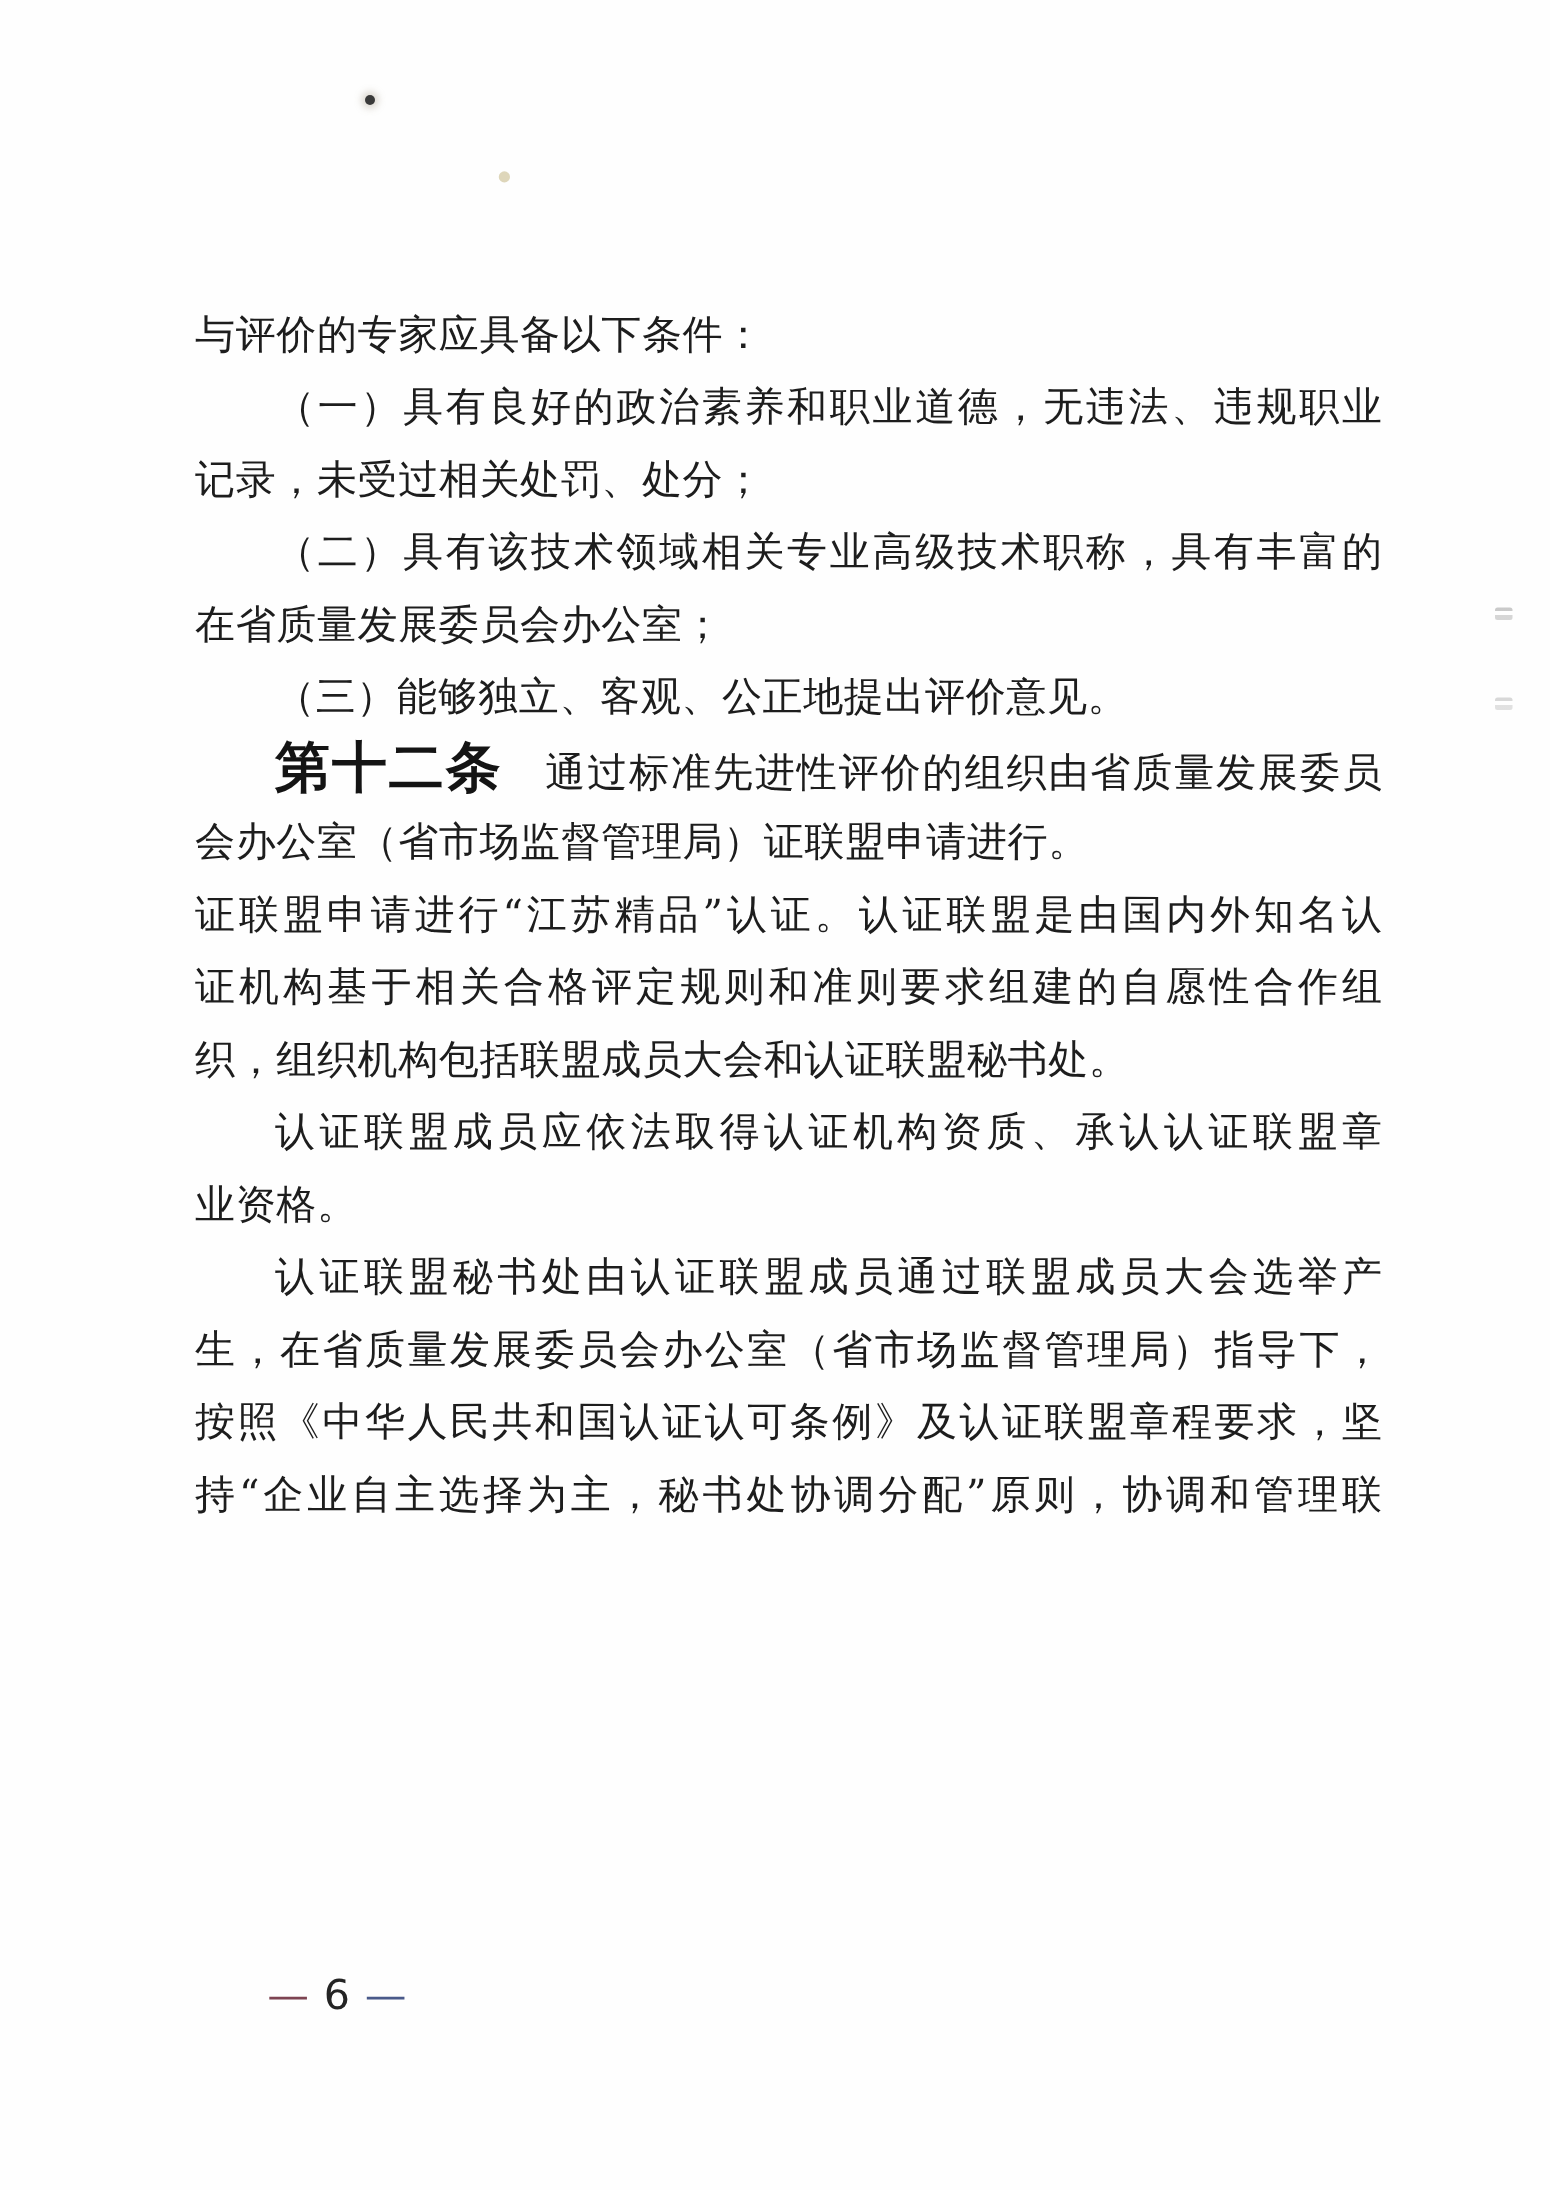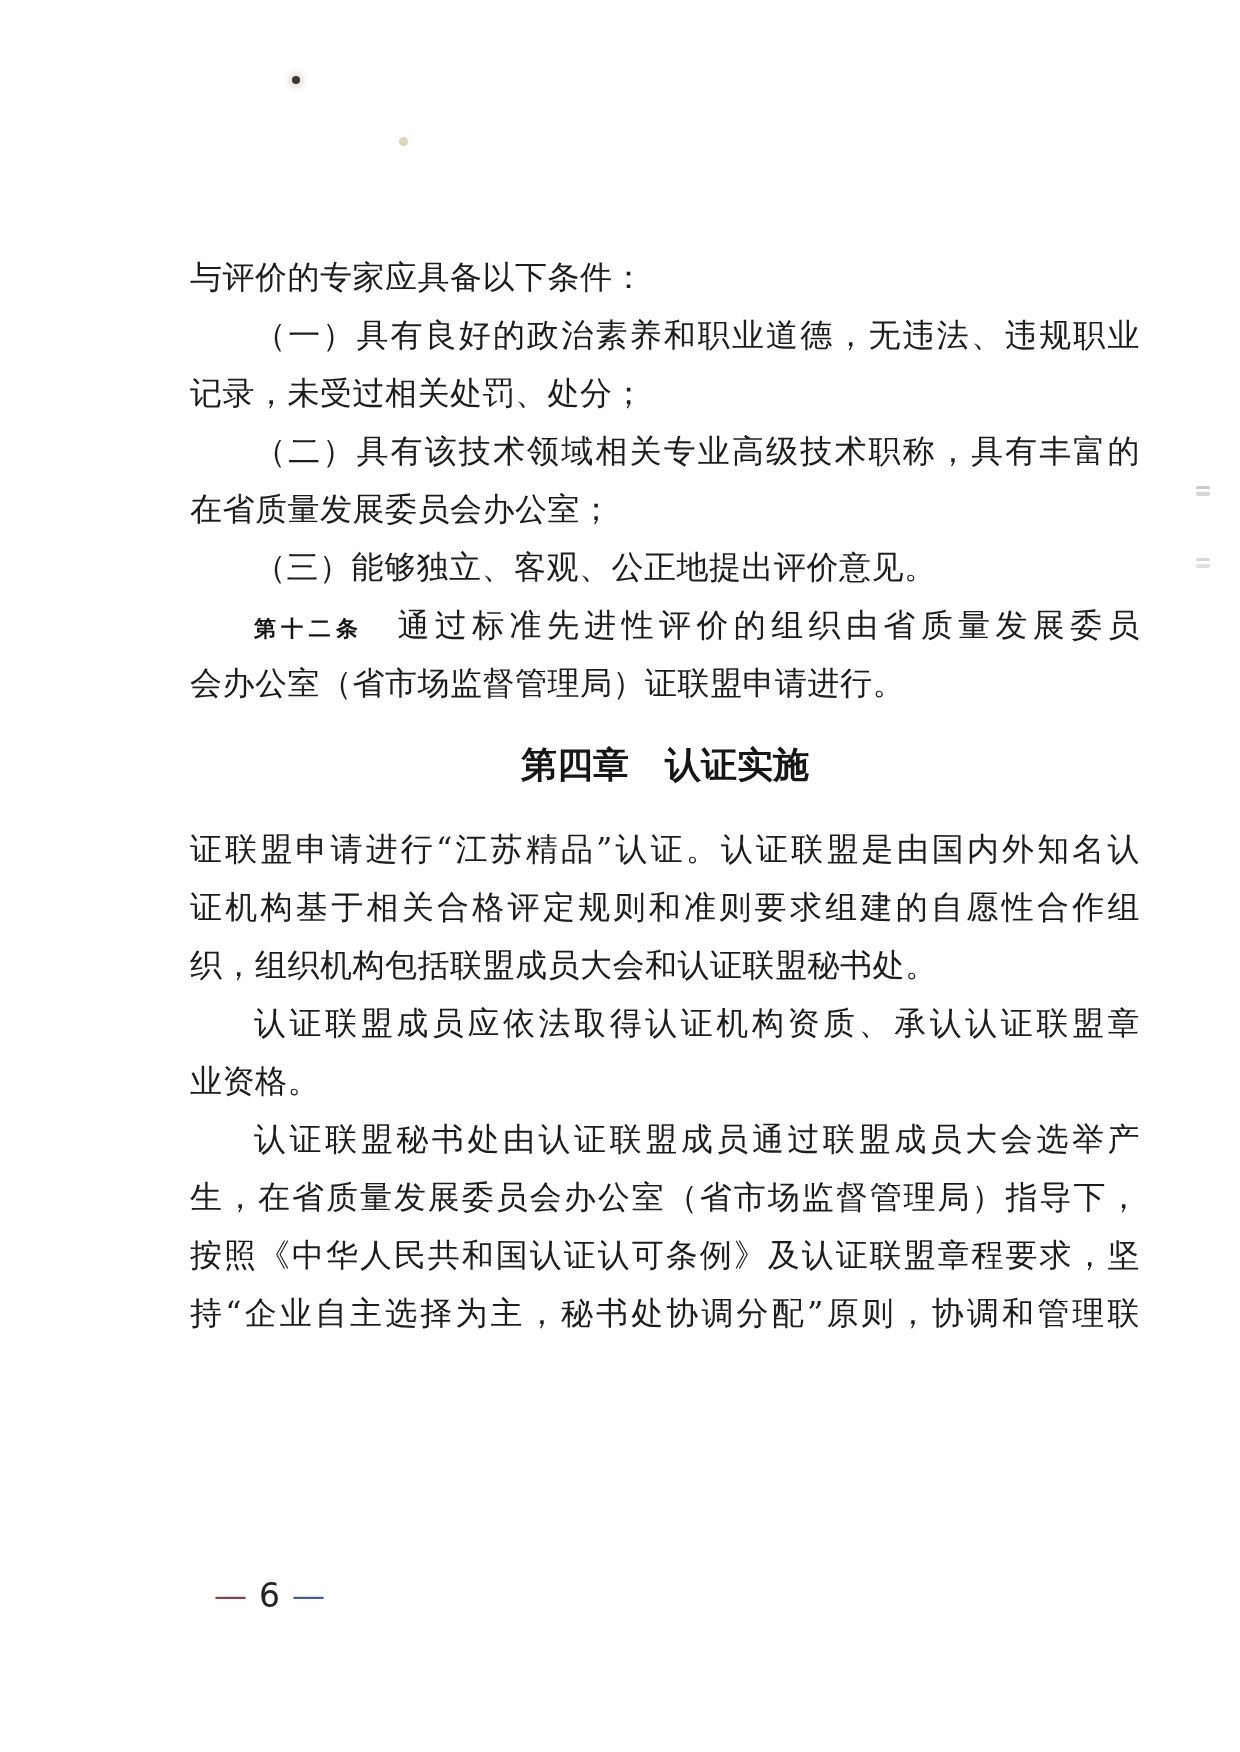--- a/index.html
+++ b/index.html
@@ -11,42 +11,41 @@
     overflow: hidden;
     font-family: "DejaVu Serif", serif;
   }
   .page {
     position: absolute; inset: 0;
     background: #fefefe;
   }
   
   .column {
     position: absolute;
-    left: 156px; top: 248px;
+    left: 156px; top: 238px;
     width: 950px;
     color: #1d1d1d;
-    margin-left: 34px;
   }
   .tline {
     font-size: 32px;
     line-height: 58px;
     height: 58px;
     white-space: nowrap;
     letter-spacing: 0.5px;
   }
   .tline.fill {
     white-space: normal;
     text-align: justify;
     text-align-last: justify;
   }
   .tline.indent { text-indent: 64px; }
   .lead {
     font-family: "DejaVu Sans", sans-serif;
     font-weight: 700;
-    font-size: 22px;
+    font-size: 44px;
     color: #141414;
     margin-right: 34px;
   }
   .chapter {
     height: 58px;
     line-height: 58px;
     margin: 24px 0 26px 0;
     text-align: center;
     font-family: "DejaVu Sans", sans-serif;
     font-weight: 700;
@@ -101,21 +100,20 @@
 
   <div class="column" id="column">
       <div class="tline"><span>与评价的专家应具备以下条件：</span></div>
       <div class="tline indent fill"><span>（一）具有良好的政治素养和职业道德，无违法、违规职业</span></div>
       <div class="tline"><span>记录，未受过相关处罚、处分；</span></div>
       <div class="tline indent fill"><span>（二）具有该技术领域相关专业高级技术职称，具有丰富的</span></div>
       <div class="tline"><span>在省质量发展委员会办公室；</span></div>
       <div class="tline indent"><span>（三）能够独立、客观、公正地提出评价意见。</span></div>
       <div class="tline indent fill"><span class="lead">第十二条</span><span>通过标准先进性评价的组织由省质量发展委员</span></div>
       <div class="tline"><span>会办公室（省市场监督管理局）证联盟申请进行。</span></div>
-      <div class="chapter"><span class="part1">第四章</span><span class="part2">认证实施</span></div>
       <div class="tline fill"><span>证联盟申请进行“江苏精品”认证。认证联盟是由国内外知名认</span></div>
       <div class="tline fill"><span>证机构基于相关合格评定规则和准则要求组建的自愿性合作组</span></div>
       <div class="tline"><span>织，组织机构包括联盟成员大会和认证联盟秘书处。</span></div>
       <div class="tline indent fill"><span>认证联盟成员应依法取得认证机构资质、承认认证联盟章</span></div>
       <div class="tline"><span>业资格。</span></div>
       <div class="tline indent fill"><span>认证联盟秘书处由认证联盟成员通过联盟成员大会选举产</span></div>
       <div class="tline fill"><span>生，在省质量发展委员会办公室（省市场监督管理局）指导下，</span></div>
       <div class="tline fill"><span>按照《中华人民共和国认证认可条例》及认证联盟章程要求，坚</span></div>
       <div class="tline fill"><span>持“企业自主选择为主，秘书处协调分配”原则，协调和管理联</span></div>
     </div>

